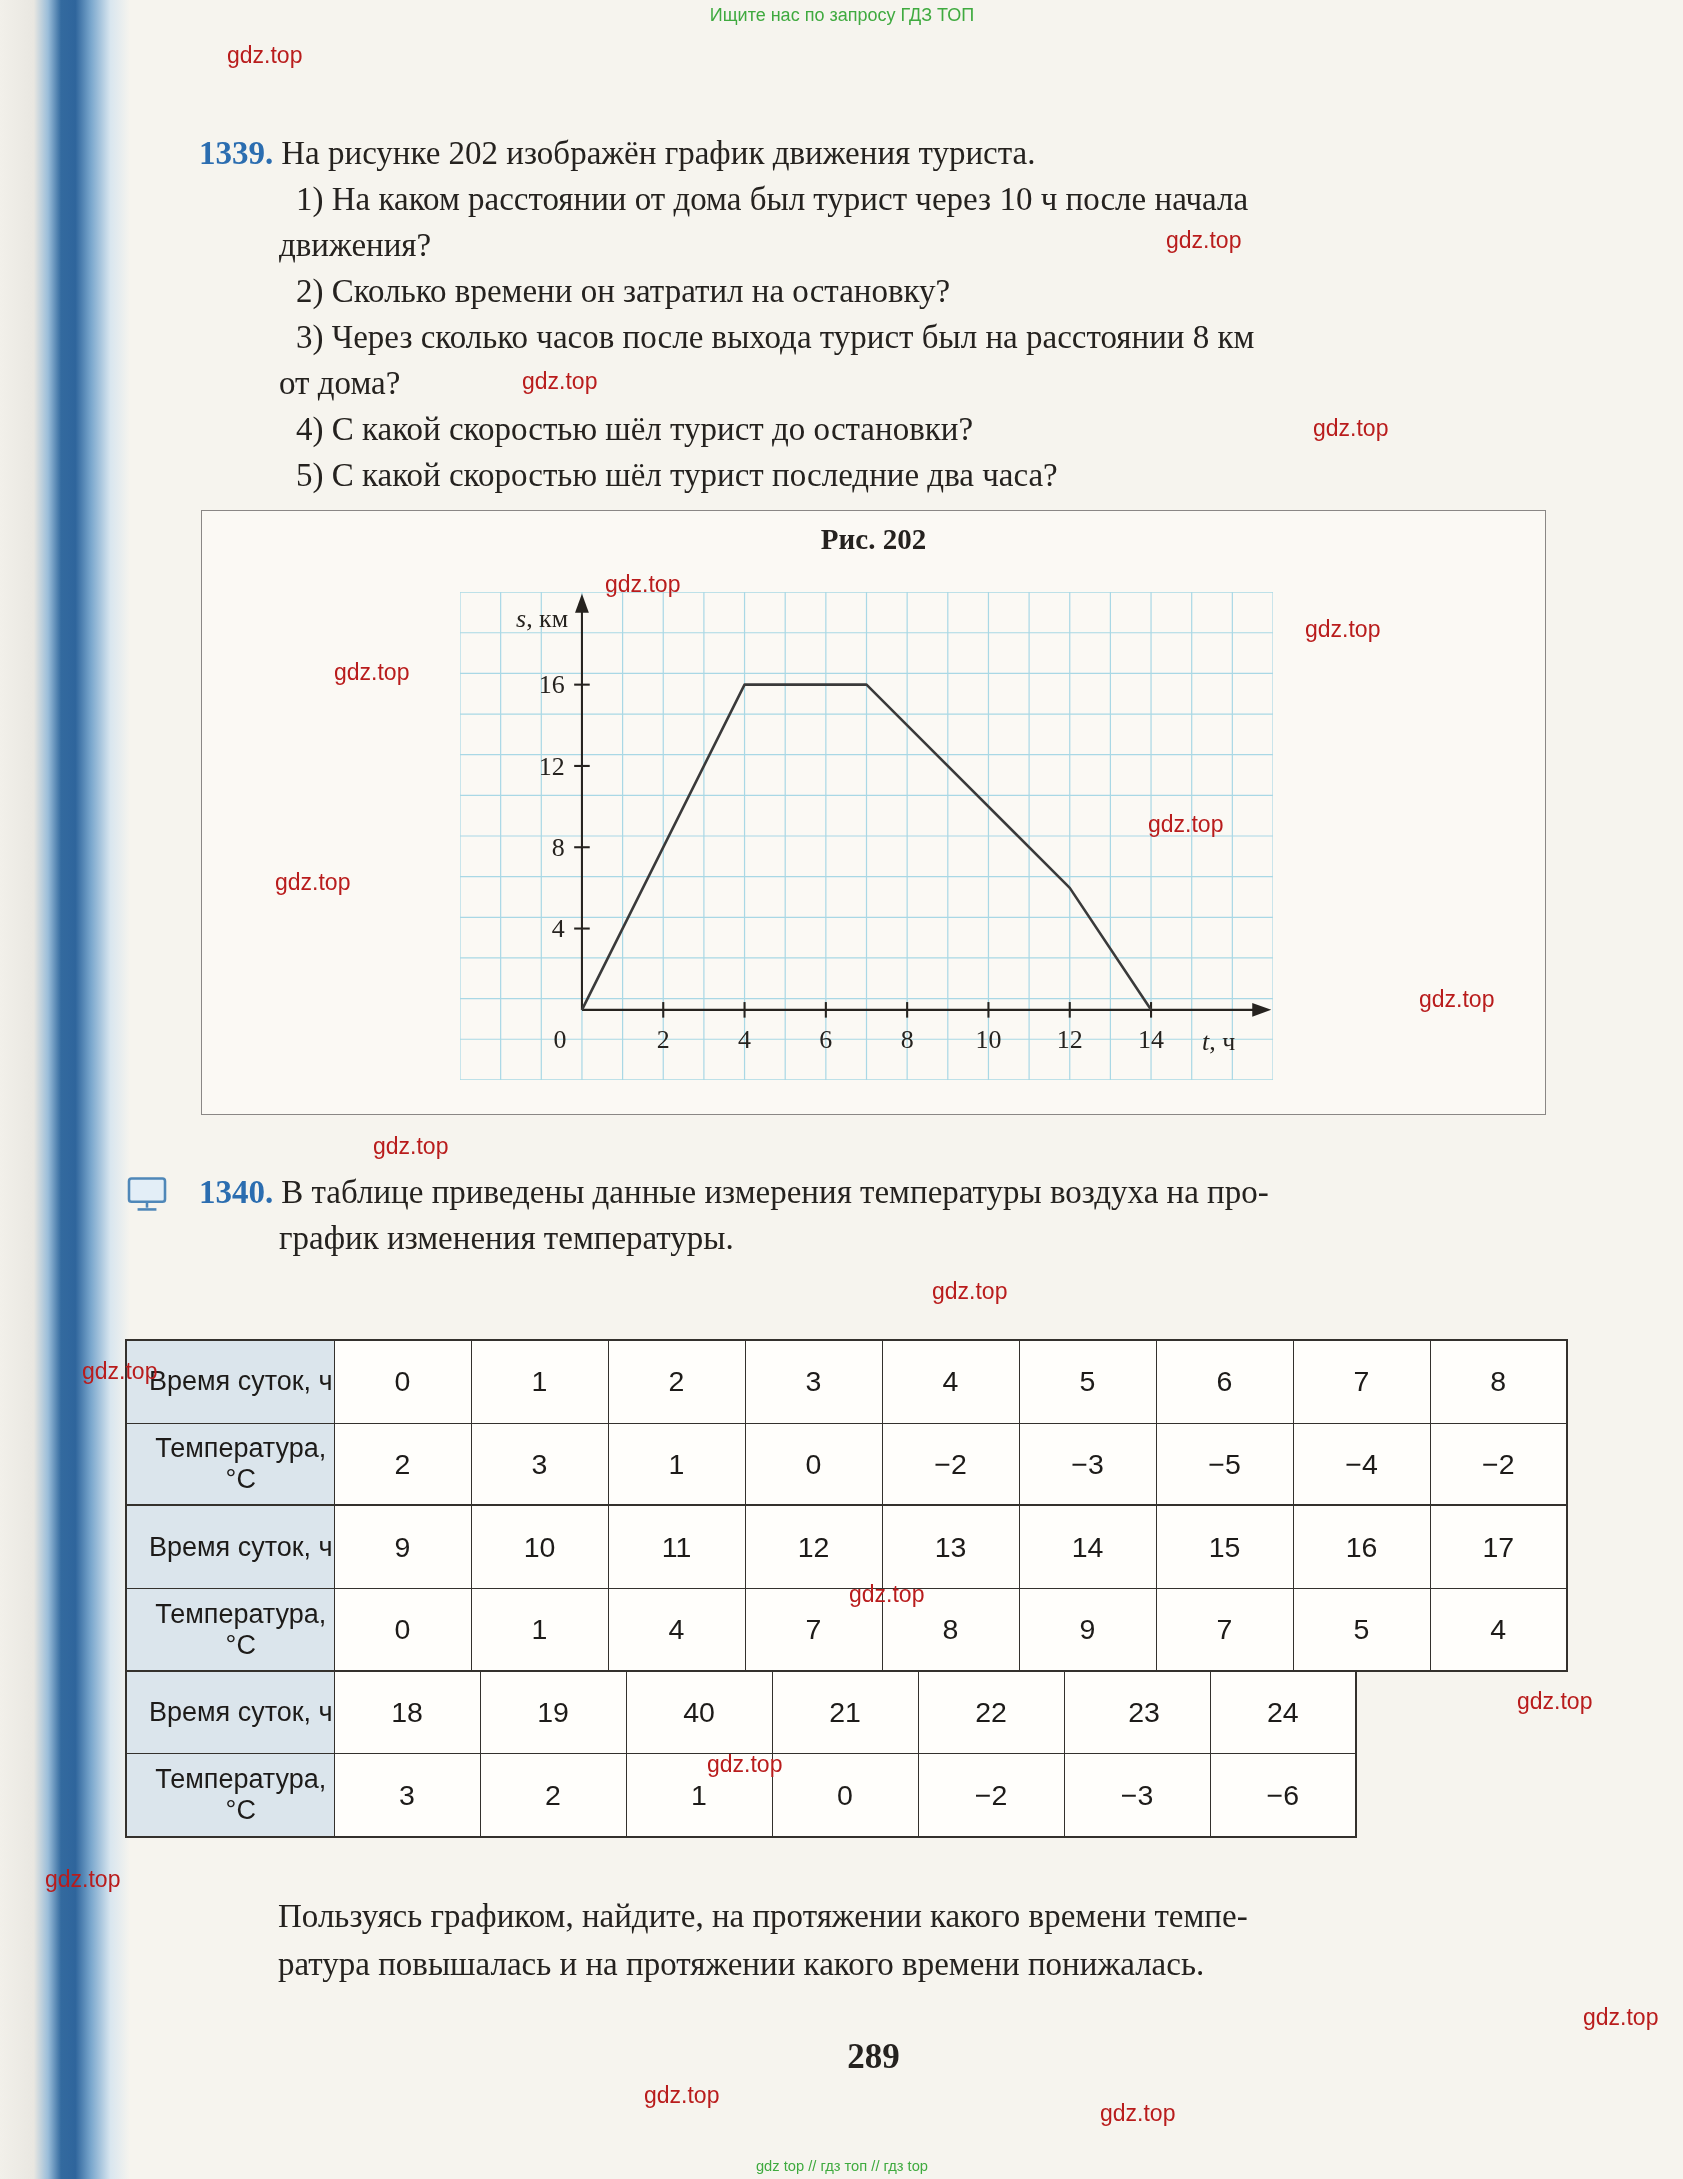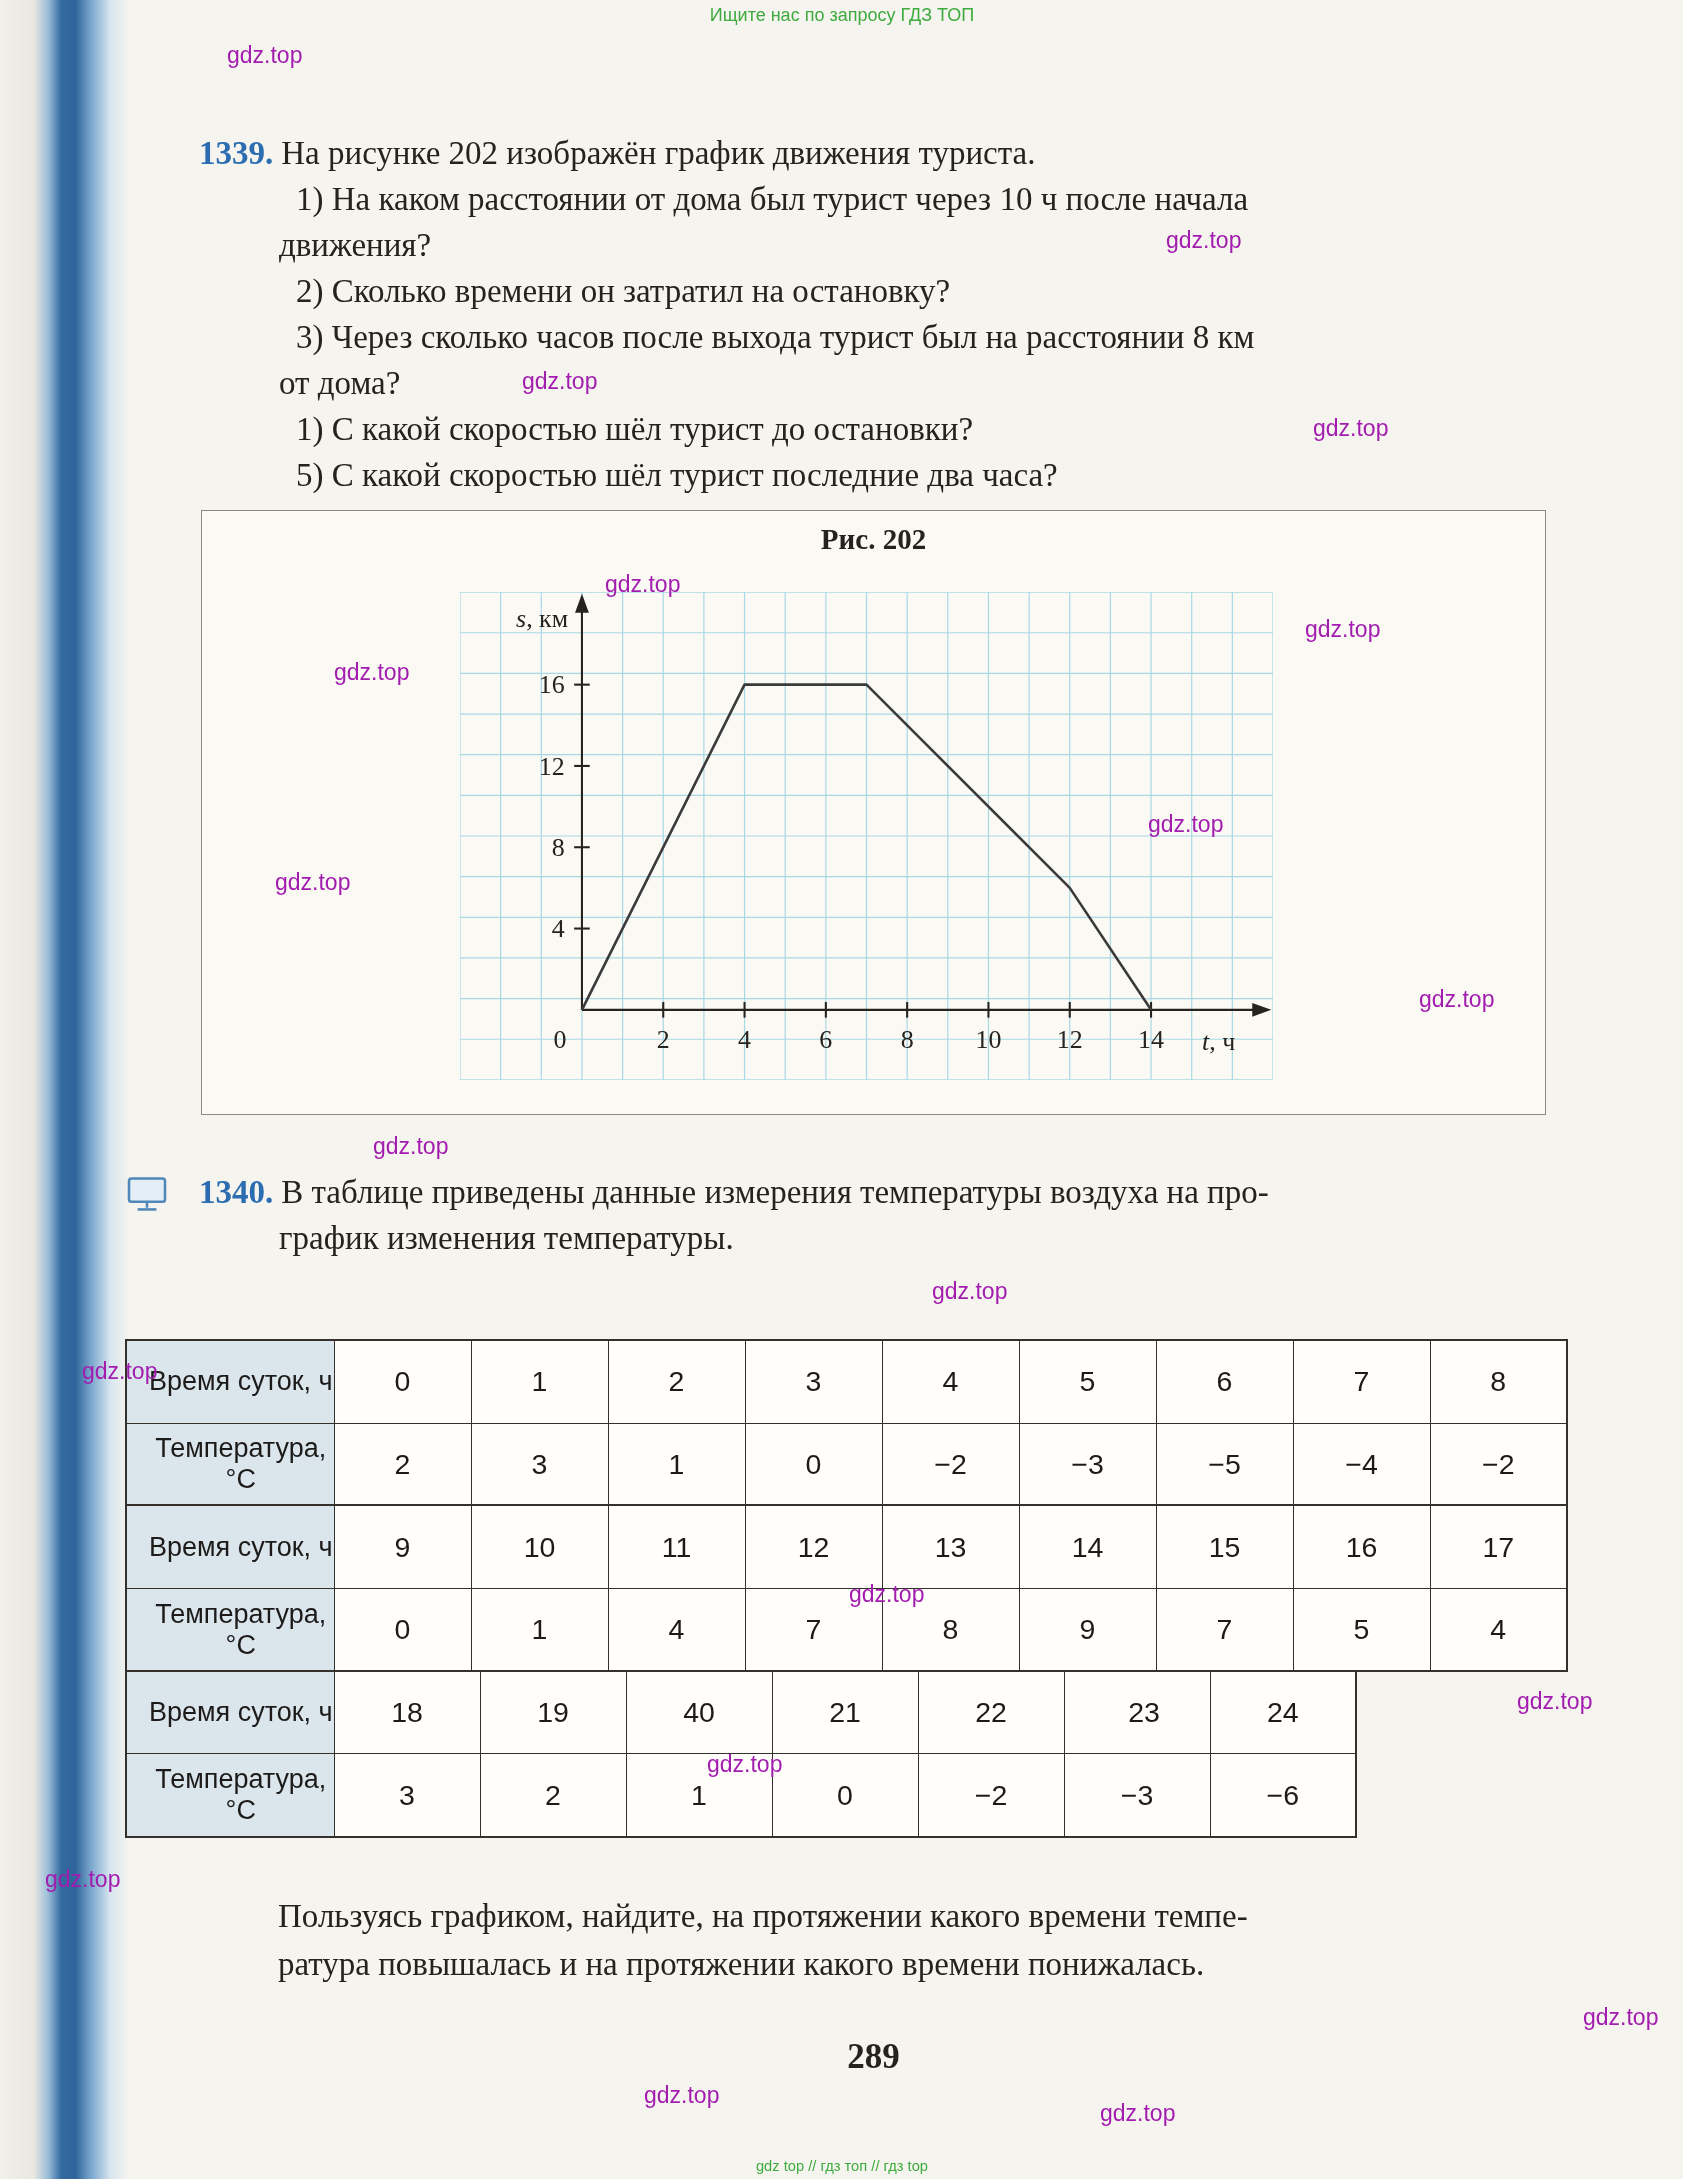--- a/index.html
+++ b/index.html
@@ -18,21 +18,21 @@
   .promo-top{
     position:absolute;top:5.2px;left:0;right:0;text-align:center;
     font-family:"Liberation Sans",sans-serif;font-size:18px;color:#3faa3f;
   }
   .promo-bottom{
     position:absolute;top:2158px;left:0;right:0;text-align:center;
     font-family:"Liberation Sans",sans-serif;font-size:14.7px;color:#3faa3f;
   }
   .wm{
     position:absolute;font-family:"Liberation Sans",sans-serif;
-    font-size:23px;color:#a21caf;white-space:nowrap;
+    font-size:23px;color:#b91c1c;white-space:nowrap;
   }
   .prob{position:absolute;left:199px;width:1353px;font-size:33px;line-height:46px}
   .pnum{font-weight:bold;color:#2b6db0;margin-right:8px}
   .itline{white-space:nowrap;padding-left:80px}
   .itline.ind{padding-left:97px}
   .line{white-space:nowrap}
   .hang{padding-left:80px}
   .hang .first{margin-left:-80px}
   #prob1339{top:130px}
   #prob1340{top:1169px}
@@ -75,21 +75,21 @@
 <section class="prob" id="prob1339">
   <div class="line">
     <span class="pnum">1339.</span><span>На рисунке 202 изображён график движения туриста.</span>
   </div>
   <div>
     <div class="itline ind">1) На каком расстоянии от дома был турист через 10 ч после начала</div>
     <div class="itline">движения?</div>
     <div class="itline ind">2) Сколько времени он затратил на остановку?</div>
     <div class="itline ind">3) Через сколько часов после выхода турист был на расстоянии 8 км</div>
     <div class="itline">от дома?</div>
-    <div class="itline ind">1) С какой скоростью шёл турист до остановки?</div>
+    <div class="itline ind">4) С какой скоростью шёл турист до остановки?</div>
     <div class="itline ind">5) С какой скоростью шёл турист последние два часа?</div>
   </div>
 </section>
 
 <figure class="figure-box">
   <div class="fig-title">Рис. 202</div>
   <div class="chart-wrap">
     <svg id="chart-svg" xmlns="http://www.w3.org/2000/svg" viewBox="0 0 940 564" width="813" height="488">
         <g stroke="#a9d8e5" stroke-width="1.4">
           <line x1="0" y1="0" x2="0" y2="564"></line>

